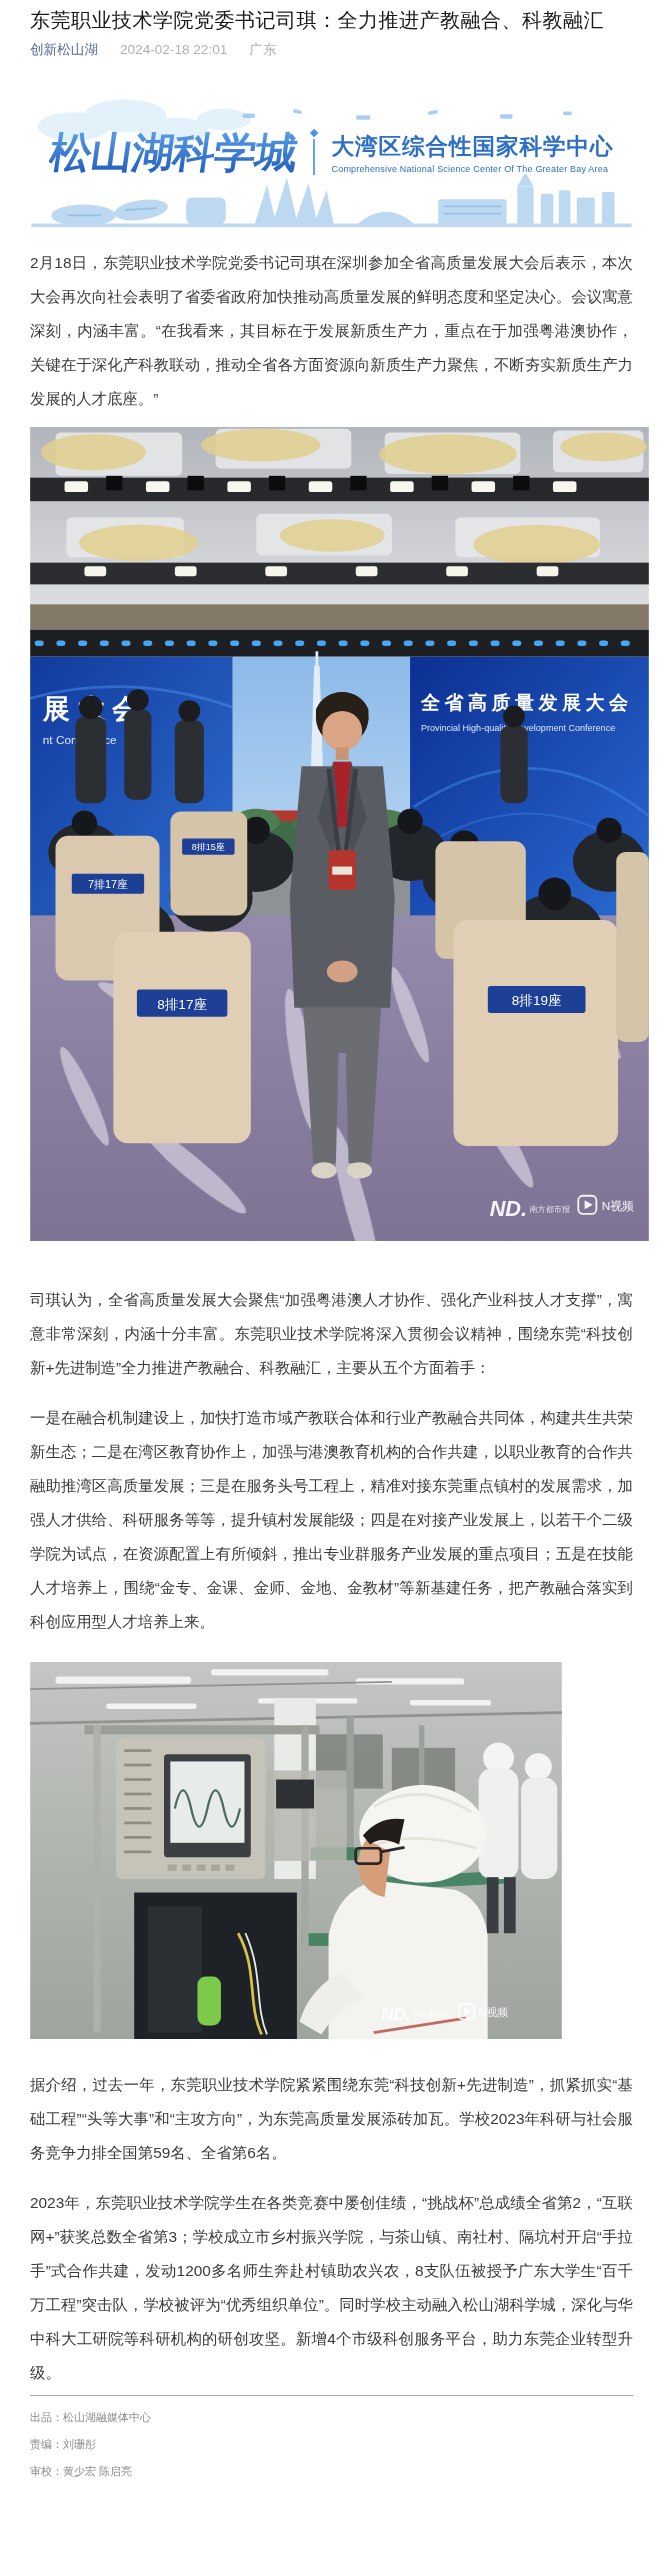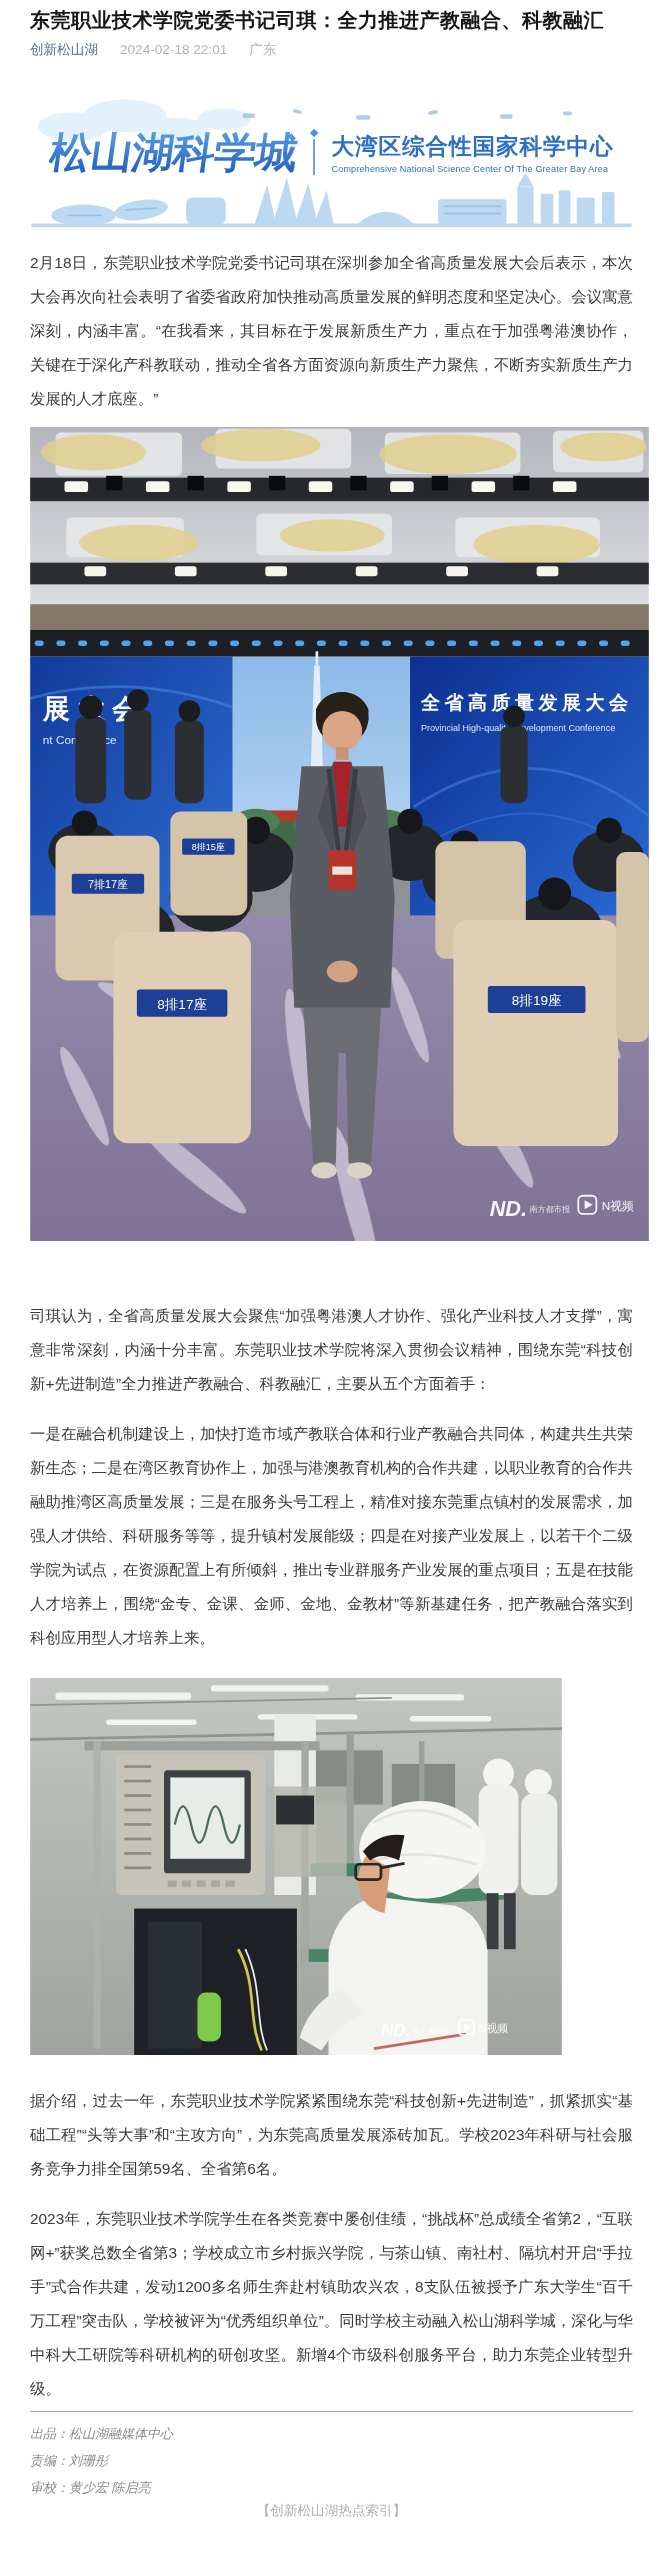--- a/index.html
+++ b/index.html
@@ -1,18 +1,18 @@
 <!DOCTYPE html>
 <html style="font-size:14.5px"><head>
 <meta charset="utf-8">
 <style>
   html,body{margin:0;padding:0;background:#ffffff;}
   body{width:663px;height:2576px;overflow:hidden;font-family:"Liberation Sans",sans-serif;}
 
-  .article-title{margin:7.2px 30px 0;font-size:20px;font-weight:bold;color:#171717;line-height:27px;letter-spacing:0.5px;}
+  .article-title{margin:7.2px 30px 0;font-size:20px;font-weight:normal;color:#171717;line-height:27px;letter-spacing:0.5px;}
   .byline{margin:7.2px 30px 0;font-size:13.6px;line-height:18px;display:flex;gap:22px;align-items:baseline;}
   .byline .account{color:#576b95;}
   .byline .meta{color:#b2b2b2;}
 
   
   .banner{position:relative;margin:14.5px 0 0 30px;width:603px;height:154px;background:#ffffff;overflow:hidden;}
   .banner .clouds{position:absolute;left:0;top:12.7px;}
   .banner .confetti{position:absolute;left:208px;top:34px;}
   .banner-row{position:absolute;left:0;top:51px;width:603px;display:flex;align-items:center;justify-content:center;gap:14.5px;}
   .banner-title{font-size:42px;font-weight:900;transform:skewX(-8deg);letter-spacing:-0.9px;
@@ -20,29 +20,29 @@
   .banner-divider{display:flex;flex-direction:column;align-items:center;gap:2.7px;}
   .banner-divider .dot{width:6.3px;height:6.3px;background:#4d94e0;transform:rotate(45deg);}
   .banner-divider .bar{width:1.8px;height:36px;background:#4d94e0;opacity:.85;}
   .banner-right{display:flex;flex-direction:column;gap:1.8px;}
   .banner-sub-cn{font-size:22.6px;font-weight:bold;color:#2e6fc6;letter-spacing:0.9px;white-space:nowrap;}
   .banner-sub-en{font-size:9px;color:#2e6fc6;letter-spacing:0.2px;white-space:nowrap;}
   .banner .skyline{position:absolute;left:0;bottom:0;}
 
   .para{margin:16.3px 30px 0;font-size:15.4px;line-height:34px;color:#3a3a3a;text-align:justify;}
   .para.first{margin-top:18px;}
-  .para.after-photo{margin-top:58px;}
+  .para.after-photo{margin-top:42px;}
   .para.after-photo2{margin-top:29px;}
 
   .photo{display:block;margin:11px 0 0 30px;line-height:0;}
   .photo.second{margin-top:22.6px;}
 
   .divider{margin:5.4px 30px 0;border-top:0.9px solid #a8a8a8;height:0;}
   .credits{margin:7.2px 30px 0;}
-  .credit-line{font-size:13px;line-height:27px;color:#8a8a8a;font-style:italic;}
+  .credit-line{font-size:11px;line-height:27px;color:#8a8a8a;}
   .index-heading{margin-top:1.8px;text-align:center;font-size:13.6px;line-height:18px;color:#b0b0b0;}
 
   svg text{font-family:"Liberation Sans",sans-serif;}
 </style>
 </head>
 <body>
 
 <div class="page">
 
   <h1 class="article-title">东莞职业技术学院党委书记司琪：全力推进产教融合、科教融汇</h1>
@@ -429,16 +429,15 @@
   <p class="para">2023年，东莞职业技术学院学生在各类竞赛中屡创佳绩，“挑战杯”总成绩全省第2，“互联网+”获奖总数全省第3；学校成立市乡村振兴学院，与茶山镇、南社村、隔坑村开启“手拉手”式合作共建，发动1200多名师生奔赴村镇助农兴农，8支队伍被授予广东大学生“百千万工程”突击队，学校被评为“优秀组织单位”。同时学校主动融入松山湖科学城，深化与华中科大工研院等科研机构的研创攻坚。新增4个市级科创服务平台，助力东莞企业转型升级。</p>
 
   <div class="divider"></div>
 
   <div class="credits">
     <div class="credit-line">出品：松山湖融媒体中心</div>
     <div class="credit-line">责编：刘珊彤</div>
     <div class="credit-line">审校：黄少宏 陈启亮</div>
   </div>
 
-  <div class="index-heading">【创新松山湖热点索引】</div>
 
 </div>
 
 
 </body></html>

